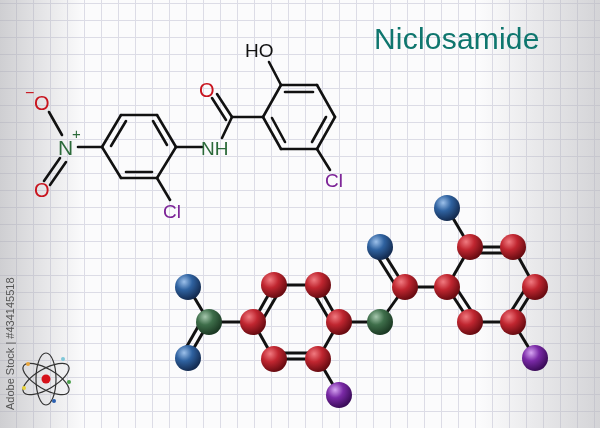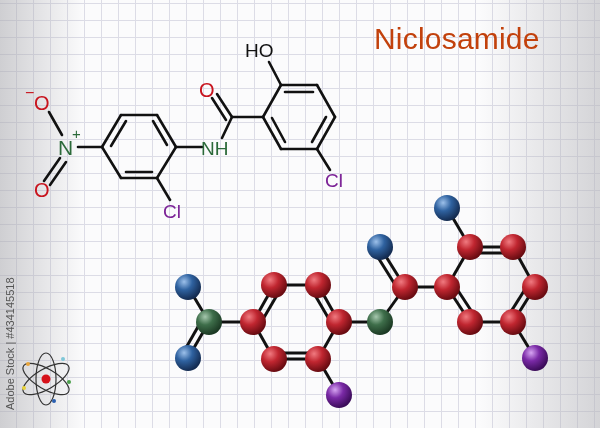--- a/index.html
+++ b/index.html
@@ -11,21 +11,21 @@
     .stage {
       position: absolute; left: 0; top: 0; width: 600px; height: 428px;
       background:
         linear-gradient(90deg, rgba(170,170,175,0.55) 0%, rgba(255,255,255,0) 14%, rgba(255,255,255,0) 80%, rgba(180,180,185,0.55) 100%),
         repeating-linear-gradient(0deg, transparent 0, transparent 16px, #dcdce6 16px, #dcdce6 17px),
         repeating-linear-gradient(90deg, transparent 0, transparent 16px, #dcdce6 16px, #dcdce6 17px),
         #fbfbfc;
     }
     .title {
       position: absolute; left: 374px; top: 22px;
-      font-size: 30px; color: #c2410c; letter-spacing: 0.2px;
+      font-size: 30px; color: #0f766e; letter-spacing: 0.2px;
     }
     svg.mol { position: absolute; left: 0; top: 0; }
     .atom-label { font-family: "Liberation Sans", sans-serif; font-size: 19px; }
     .watermark {
       position: absolute; left: 4px; top: 410px;
       transform: rotate(-90deg); transform-origin: 0 0;
       font-size: 11px; color: #555; white-space: nowrap;
     }
     .atom-icon { position: absolute; left: 16px; top: 346px; width: 60px; height: 66px; }
   </style>

